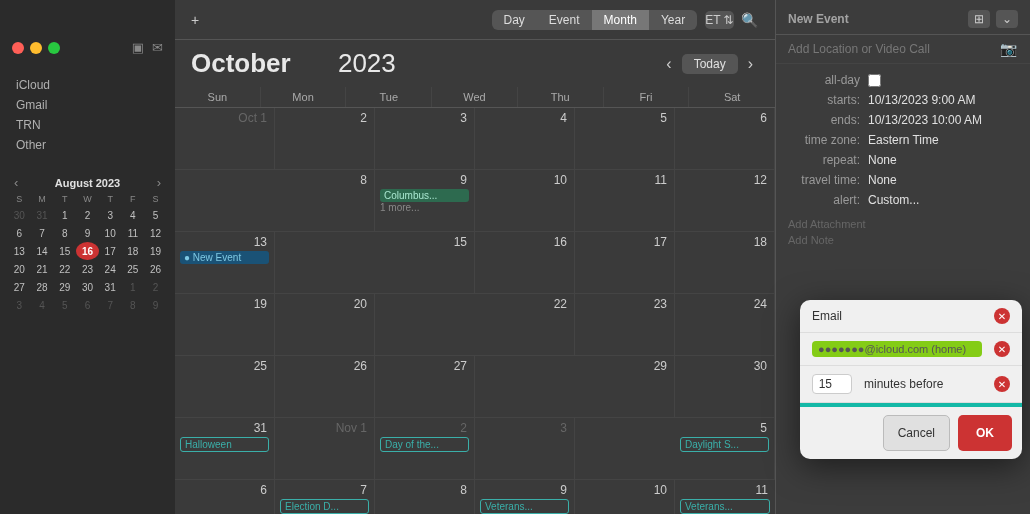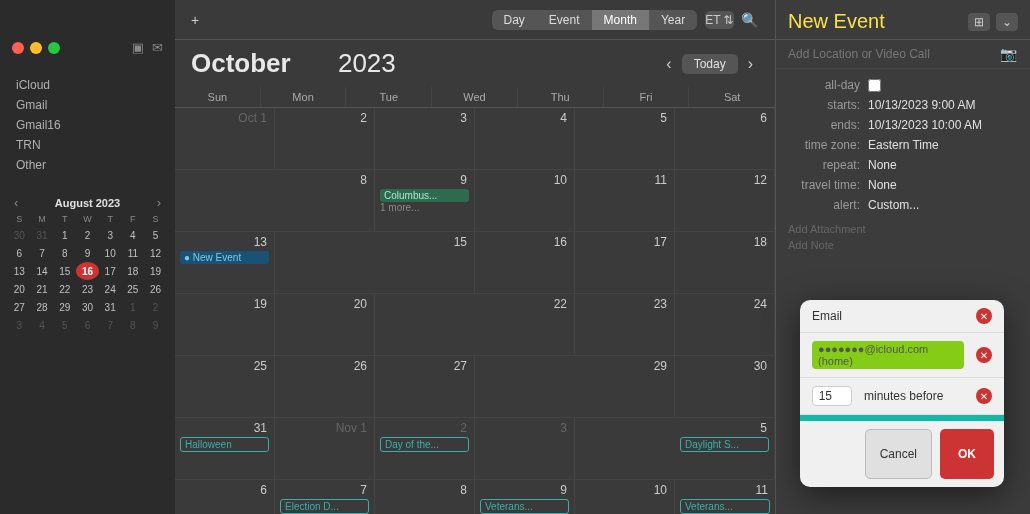--- a/index.html
+++ b/index.html
@@ -296,23 +296,23 @@
     }
 
     .right-panel-header {
       display: flex;
       align-items: center;
       padding: 10px 12px 6px 12px;
       border-bottom: 1px solid #555;
     }
 
     .new-event-title {
-      font-size: 20px;
-      font-weight: 400;
-      color: #fde047;
+      font-size: 12px;
+      font-weight: 700;
+      color: #a3a3a3;
       flex: 1;
     }
 
     .panel-icons {
       display: flex; gap: 6px; align-items: center;
     }
 
     .icon-btn {
       background: #555;
       border: none;
@@ -376,21 +376,21 @@
       align-items: center;
       justify-content: center;
       z-index: 100;
       pointer-events: none;
     }
 
     .alert-dialog {
       background: #f0f0f0;
       border-radius: 10px;
       box-shadow: 0 8px 32px rgba(0,0,0,0.5);
-      width: 204px;
+      width: 222px;
       overflow: hidden;
       pointer-events: all;
       position: absolute;
       top: 300px;
       left: 800px;
     }
 
     .dialog-row {
       display: flex;
       align-items: center;
@@ -443,38 +443,38 @@
       font-size: 12px;
       color: #333;
       flex: 1;
     }
 
     .dialog-buttons {
       display: flex;
       padding: 8px 10px;
       gap: 8px;
       justify-content: flex-end;
-      border-top: 6px solid #14b8a6;
+      border-top: 4px solid #14b8a6;
     }
 
     .dialog-cancel-btn {
       background: #e0e0e0;
       border: 1px solid #bbb;
       border-radius: 5px;
       padding: 3px 14px;
       font-size: 12px;
       color: #333;
       cursor: pointer;
     }
 
     .dialog-ok-btn {
       background: #cc3333;
       border: none;
       border-radius: 5px;
-      padding: 18px 18px;
+      padding: 11px 18px;
       font-size: 12px;
       color: white;
       cursor: pointer;
       font-weight: 600;
     }
 
     .add-row {
       padding: 2px 12px;
       font-size: 11px;
       color: #666;
@@ -490,21 +490,20 @@
     <span class="traffic-light tl-green"></span>
     <div class="sidebar-icons-right">
       <span style="font-size:13px;color:#888;">▣</span>
       <span style="font-size:13px;color:#888;">✉</span>
     </div>
   </div>
 
   <div class="sidebar-calendar-list">
     <div class="sidebar-section-item">iCloud</div>
     <div class="sidebar-section-item">Gmail</div>
-    <div class="sidebar-section-item">Gmail16</div>
     <div class="sidebar-section-item">TRN</div>
     <div class="sidebar-section-item">Other</div>
   </div>
 
   <div class="mini-calendar">
     <div class="mini-cal-header">
       <button class="mini-cal-nav">‹</button>
       <span>August 2023</span>
       <button class="mini-cal-nav">›</button>
     </div>

